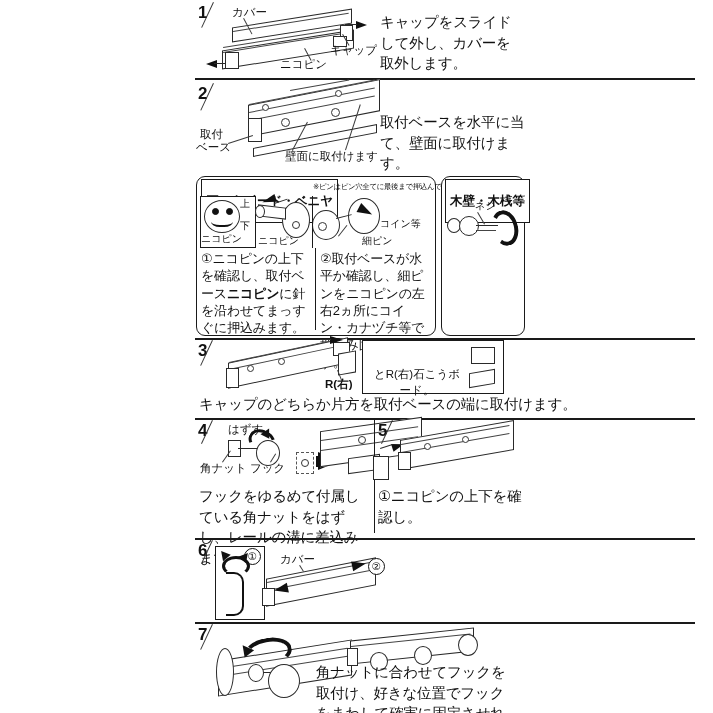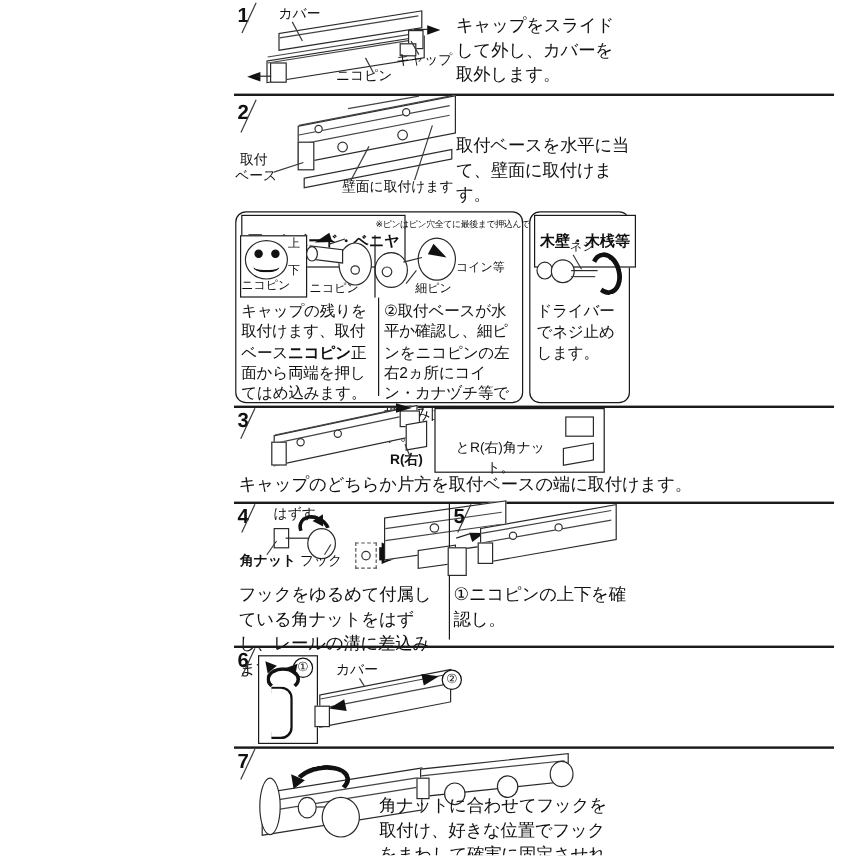--- a/index.html
+++ b/index.html
@@ -128,39 +128,38 @@
   <div class="arrowblk" style="left:262px;top:196px;border-width:4px 14px 4px 0;border-color:transparent #111 transparent transparent;transform:rotate(-18deg);"></div>
   <div class="thin2" style="left:274px;top:203px;width:14px;transform:rotate(-18deg);"></div>
   <div class="lbl sm" style="left:258px;top:235px;">ニコピン</div>
 
   <div class="ell" style="left:312px;top:210px;width:26px;height:28px;"></div>
   <div class="dot" style="left:318px;top:222px;width:7px;height:7px;"></div>
   <div class="ell" style="left:348px;top:198px;width:30px;height:34px;"></div>
   <div class="thin2" style="left:336px;top:218px;width:16px;transform:rotate(-14deg);"></div>
   <div class="arrowblk" style="left:358px;top:206px;border-width:5px 0 5px 15px;border-color:transparent transparent transparent #111;transform:rotate(28deg);"></div>
   <div class="lbl sm" style="left:380px;top:218px;">コイン等</div>
-  <div class="lbl sm" style="left:346px;top:235px;">細ピン</div>
+  <div class="lbl sm" style="left:362px;top:235px;">細ピン</div>
   <div class="leader" style="left:338px;top:236px;width:14px;transform:rotate(-52deg);"></div>
 
   <div class="vrule" style="left:312px;top:196px;height:52px;"></div>
 
-  <div class="body-text" style="left:201px;top:250px;width:108px;font-size:13px;line-height:1.33;"><span>キャップの残りを取付けます、取付ベース</span><b>ニコピン</b><span>正面から両端を押してはめ込みます。</span></div>
+  <div class="body-text" style="left:201px;top:250px;width:108px;font-size:13px;line-height:1.33;"><span>①ニコピンの上下を確認し、取付ベース</span><b>ニコピン</b><span>に針を沿わせてまっすぐに押込みます。</span></div>
   <div class="vrule" style="left:315px;top:248px;height:82px;"></div>
   <div class="body-text" style="left:320px;top:250px;width:108px;font-size:13px;line-height:1.33;">②取付ベースが水平か確認し、細ピンをニコピンの左右2ヵ所にコイン・カナヅチ等で押込み固定します。</div>
 
   <div class="panel" style="left:441px;top:176px;width:82px;height:158px;"></div>
   <div class="panel-title" style="left:445px;top:179px;">木壁・木桟等</div>
   <div class="lbl sm" style="left:475px;top:200px;">ネジ</div>
   <div class="leader" style="left:478px;top:212px;width:14px;transform:rotate(60deg);"></div>
   <div class="ell" style="left:447px;top:218px;width:12px;height:13px;"></div>
   <div class="ell" style="left:459px;top:216px;width:18px;height:18px;"></div>
   <div class="thin2" style="left:476px;top:225px;width:22px;"></div>
   <div class="thin" style="left:476px;top:230px;width:20px;"></div>
   <div style="position:absolute;left:492px;top:210px;width:18px;height:28px;border:4px solid #111;border-left-color:transparent;border-radius:50%;transform:rotate(-14deg);"></div>
-  <div class="body-text" style="left:447px;top:250px;width:70px;font-size:13px;line-height:1.35;">ドライバーでネジ止めします。</div>
 
   <div class="rule" style="top:338px;"></div>
 
   <div class="stepnum" style="left:198px;top:342px;">3</div>
   <div class="slash" style="left:212px;top:340px;height:28px;transform:rotate(25deg);"></div>
 
   <div>
     <div class="bar" style="left:228px;top:350px;width:118px;height:24px;transform:skewY(-12deg);"></div>
     <div class="thin" style="left:229px;top:362px;width:116px;transform:rotate(-12deg);"></div>
     <div class="thin" style="left:229px;top:369px;width:116px;transform:rotate(-12deg);"></div>
@@ -170,21 +169,21 @@
     <div class="bar" style="left:333px;top:342px;width:15px;height:12px;"></div>
     <div class="bar" style="left:338px;top:352px;width:16px;height:20px;transform:skewY(-10deg);"></div>
     <div class="arrowblk" style="left:330px;top:336px;border-width:4px 0 4px 13px;border-color:transparent transparent transparent #111;"></div>
     <div class="thin2" style="left:320px;top:339px;width:11px;"></div>
   </div>
 
   <div class="lbl" style="left:325px;top:378px;font-weight:700;">R(右)</div>
   <div class="leader" style="left:338px;top:370px;width:12px;transform:rotate(68deg);"></div>
 
   <div class="notebox" style="left:362px;top:340px;width:140px;height:52px;">
-    <div class="nt" style="left:6px;top:26px;width:96px;">とR(右)角ナット。</div>
+    <div class="nt" style="left:6px;top:26px;width:96px;">とR(右)石こうボード。</div>
     <div class="bar" style="left:108px;top:6px;width:22px;height:15px;"></div>
     <div class="bar" style="left:106px;top:30px;width:24px;height:13px;transform:skewY(-10deg);"></div>
   </div>
 
   <div class="body-text" style="left:199px;top:394px;width:480px;">キャップのどちらか片方を取付ベースの端に取付けます。</div>
 
   <div class="rule" style="top:418px;"></div>
 
   <div class="stepnum" style="left:198px;top:422px;">4</div>
   <div class="slash" style="left:212px;top:420px;height:26px;transform:rotate(25deg);"></div>
@@ -203,21 +202,21 @@
     <div class="arrowblk" style="left:318px;top:452px;border-width:9px 0 9px 22px;border-color:transparent transparent transparent #111;"></div>
     <div style="position:absolute;left:316px;top:456px;width:10px;height:11px;background:#111;"></div>
 
     <div class="bar" style="left:320px;top:424px;width:100px;height:34px;transform:skewY(-8deg);"></div>
     <div class="thin" style="left:321px;top:440px;width:98px;transform:rotate(-8deg);"></div>
     <div class="thin" style="left:321px;top:450px;width:98px;transform:rotate(-8deg);"></div>
     <div class="dot" style="left:358px;top:436px;width:6px;height:6px;"></div>
     <div class="bar" style="left:348px;top:456px;width:30px;height:14px;transform:skewY(-8deg);"></div>
   </div>
 
-  <div class="lbl" style="left:200px;top:462px;font-weight:bold;">角ナット</div>
+  <div class="lbl" style="left:200px;top:462px;">角ナット</div>
   <div class="leader" style="left:222px;top:462px;width:14px;transform:rotate(-55deg);"></div>
   <div class="lbl" style="left:250px;top:462px;">フック</div>
   <div class="leader" style="left:270px;top:462px;width:10px;transform:rotate(-58deg);"></div>
 
   <div class="body-text" style="left:199px;top:486px;width:172px;">フックをゆるめて付属している角ナットをはずし、レールの溝に差込みます。</div>
 
   <div class="vrule" style="left:374px;top:420px;height:113px;"></div>
 
   <div class="stepnum" style="left:378px;top:422px;">5</div>
   <div class="slash" style="left:392px;top:420px;height:26px;transform:rotate(25deg);"></div>

